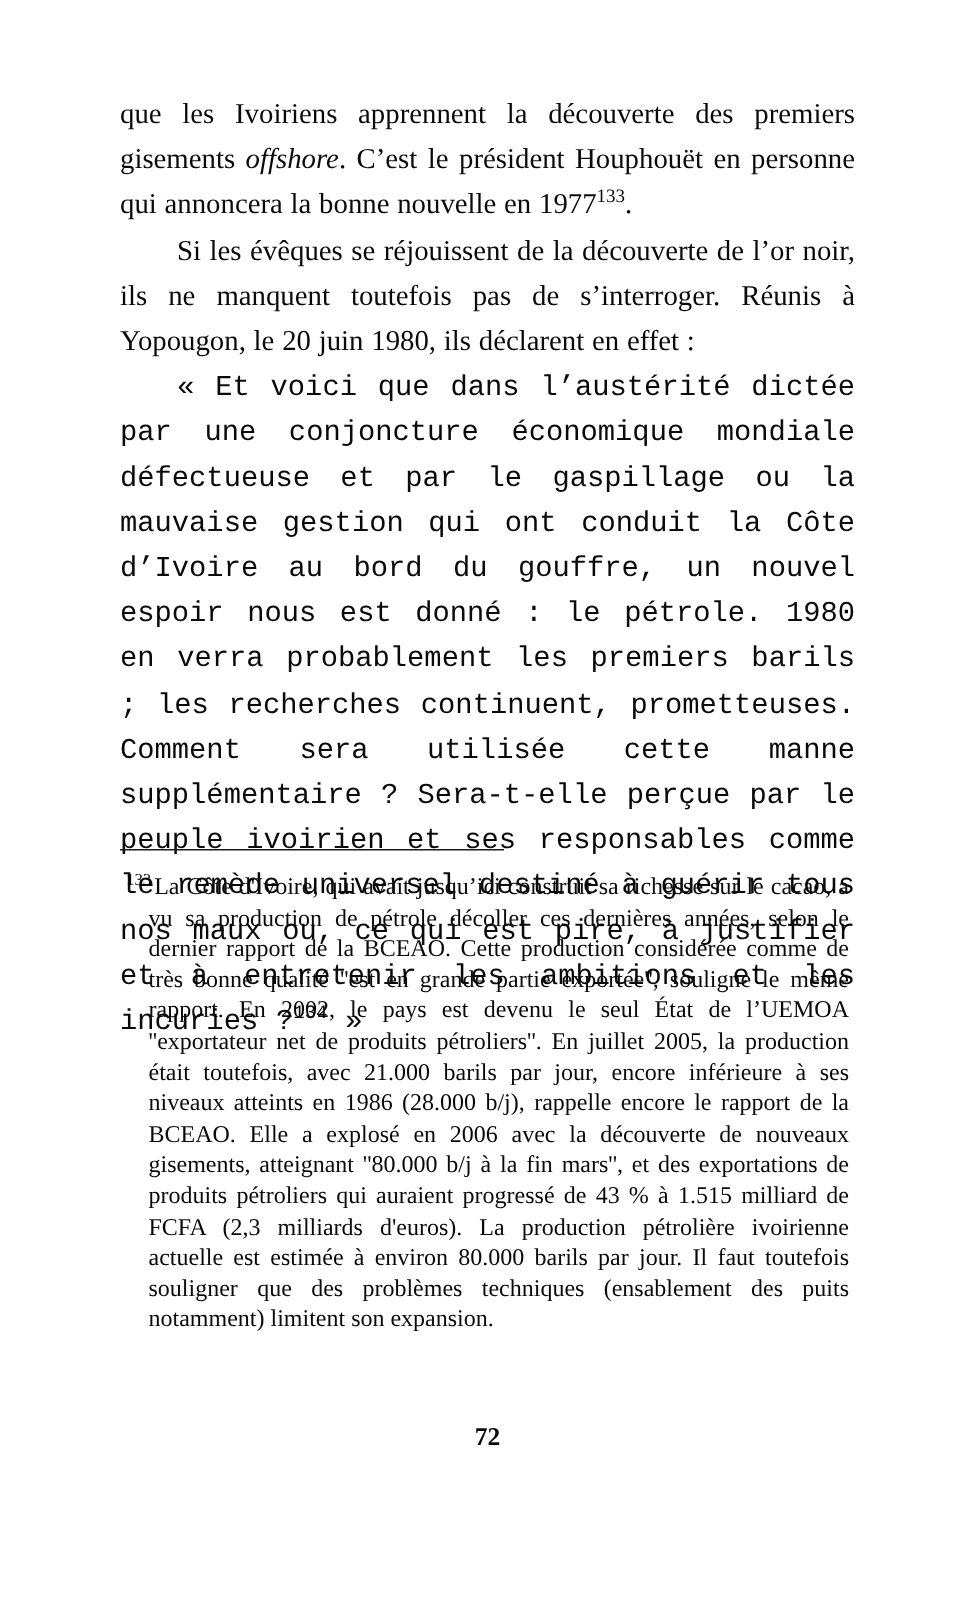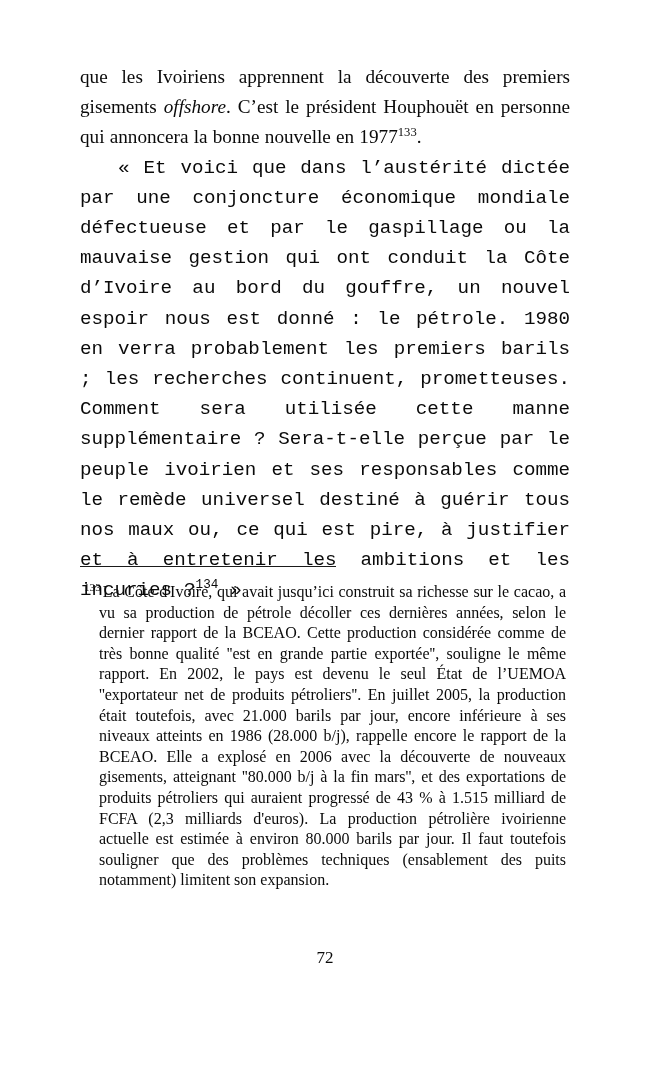--- a/index.html
+++ b/index.html
@@ -97,36 +97,38 @@
 
   
   .page-number {
     position: absolute;
     left: 0;
     top: 948px;
     width: 650px;
     text-align: center;
     font-size: 17px;
     line-height: 20px;
+    font-weight: bold;
   }
 
   
   .page, .footnotes, .body-area {
     -webkit-font-smoothing: antialiased;
   }
 </style>
 </head>
 <body>
 
 <div class="page">
 
   <div class="body-area">
 
     <p class="para"><span>que les Ivoiriens apprennent la découverte des premiers gisements </span><i class="ital">offshore</i><span>. C’est le président Houphouët en personne qui annoncera la bonne nouvelle en 1977</span><sup class="fn">133</sup><span>.</span></p>
 
+    <p class="para indent">Si les évêques se réjouissent de la découverte de l’or noir, ils ne manquent toutefois pas de s’interroger. Réunis à Yopougon, le 20 juin 1980, ils déclarent en effet :</p>
 
     <p class="para indent quote-block"><span>« Et voici que dans l’austérité dictée par une conjoncture économique mondiale défectueuse et par le gaspillage ou la mauvaise gestion qui ont conduit la Côte d’Ivoire au bord du gouffre, un nouvel espoir nous est donné : le pétrole. 1980 en verra probablement les premiers barils ; les recherches continuent, prometteuses. Comment sera utilisée cette manne supplémentaire ? Sera-t-elle perçue par le peuple ivoirien et ses responsables comme le remède universel destiné à guérir tous nos maux ou, ce qui est pire, à justifier et à entretenir les ambitions et les incuries ?</span><sup class="fn">134</sup><span> »</span></p>
 
   </div>
 
   <div class="fn-rule"></div>
 
   <div class="footnotes">
 
     <p class="footnote"><sup class="fnmark">133</sup><span>La Côte d'Ivoire, qui avait jusqu’ici construit sa richesse sur le cacao, a vu sa production de pétrole décoller ces dernières années, selon le dernier rapport de la BCEAO. Cette production considérée comme de très bonne qualité ''est en grande partie exportée'', souligne le même rapport. En 2002, le pays est devenu le seul État de l’UEMOA ''exportateur net de produits pétroliers''. En juillet 2005, la production était toutefois, avec 21.000 barils par jour, encore inférieure à ses niveaux atteints en 1986 (28.000 b/j), rappelle encore le rapport de la BCEAO. Elle a explosé en 2006 avec la découverte de nouveaux gisements, atteignant ''80.000 b/j à la fin mars'', et des exportations de produits pétroliers qui auraient progressé de 43 % à 1.515 milliard de FCFA (2,3 milliards d'euros). La production pétrolière ivoirienne actuelle est estimée à environ 80.000 barils par jour. Il faut toutefois souligner que des problèmes techniques (ensablement des puits notamment) limitent son expansion.</span></p>

